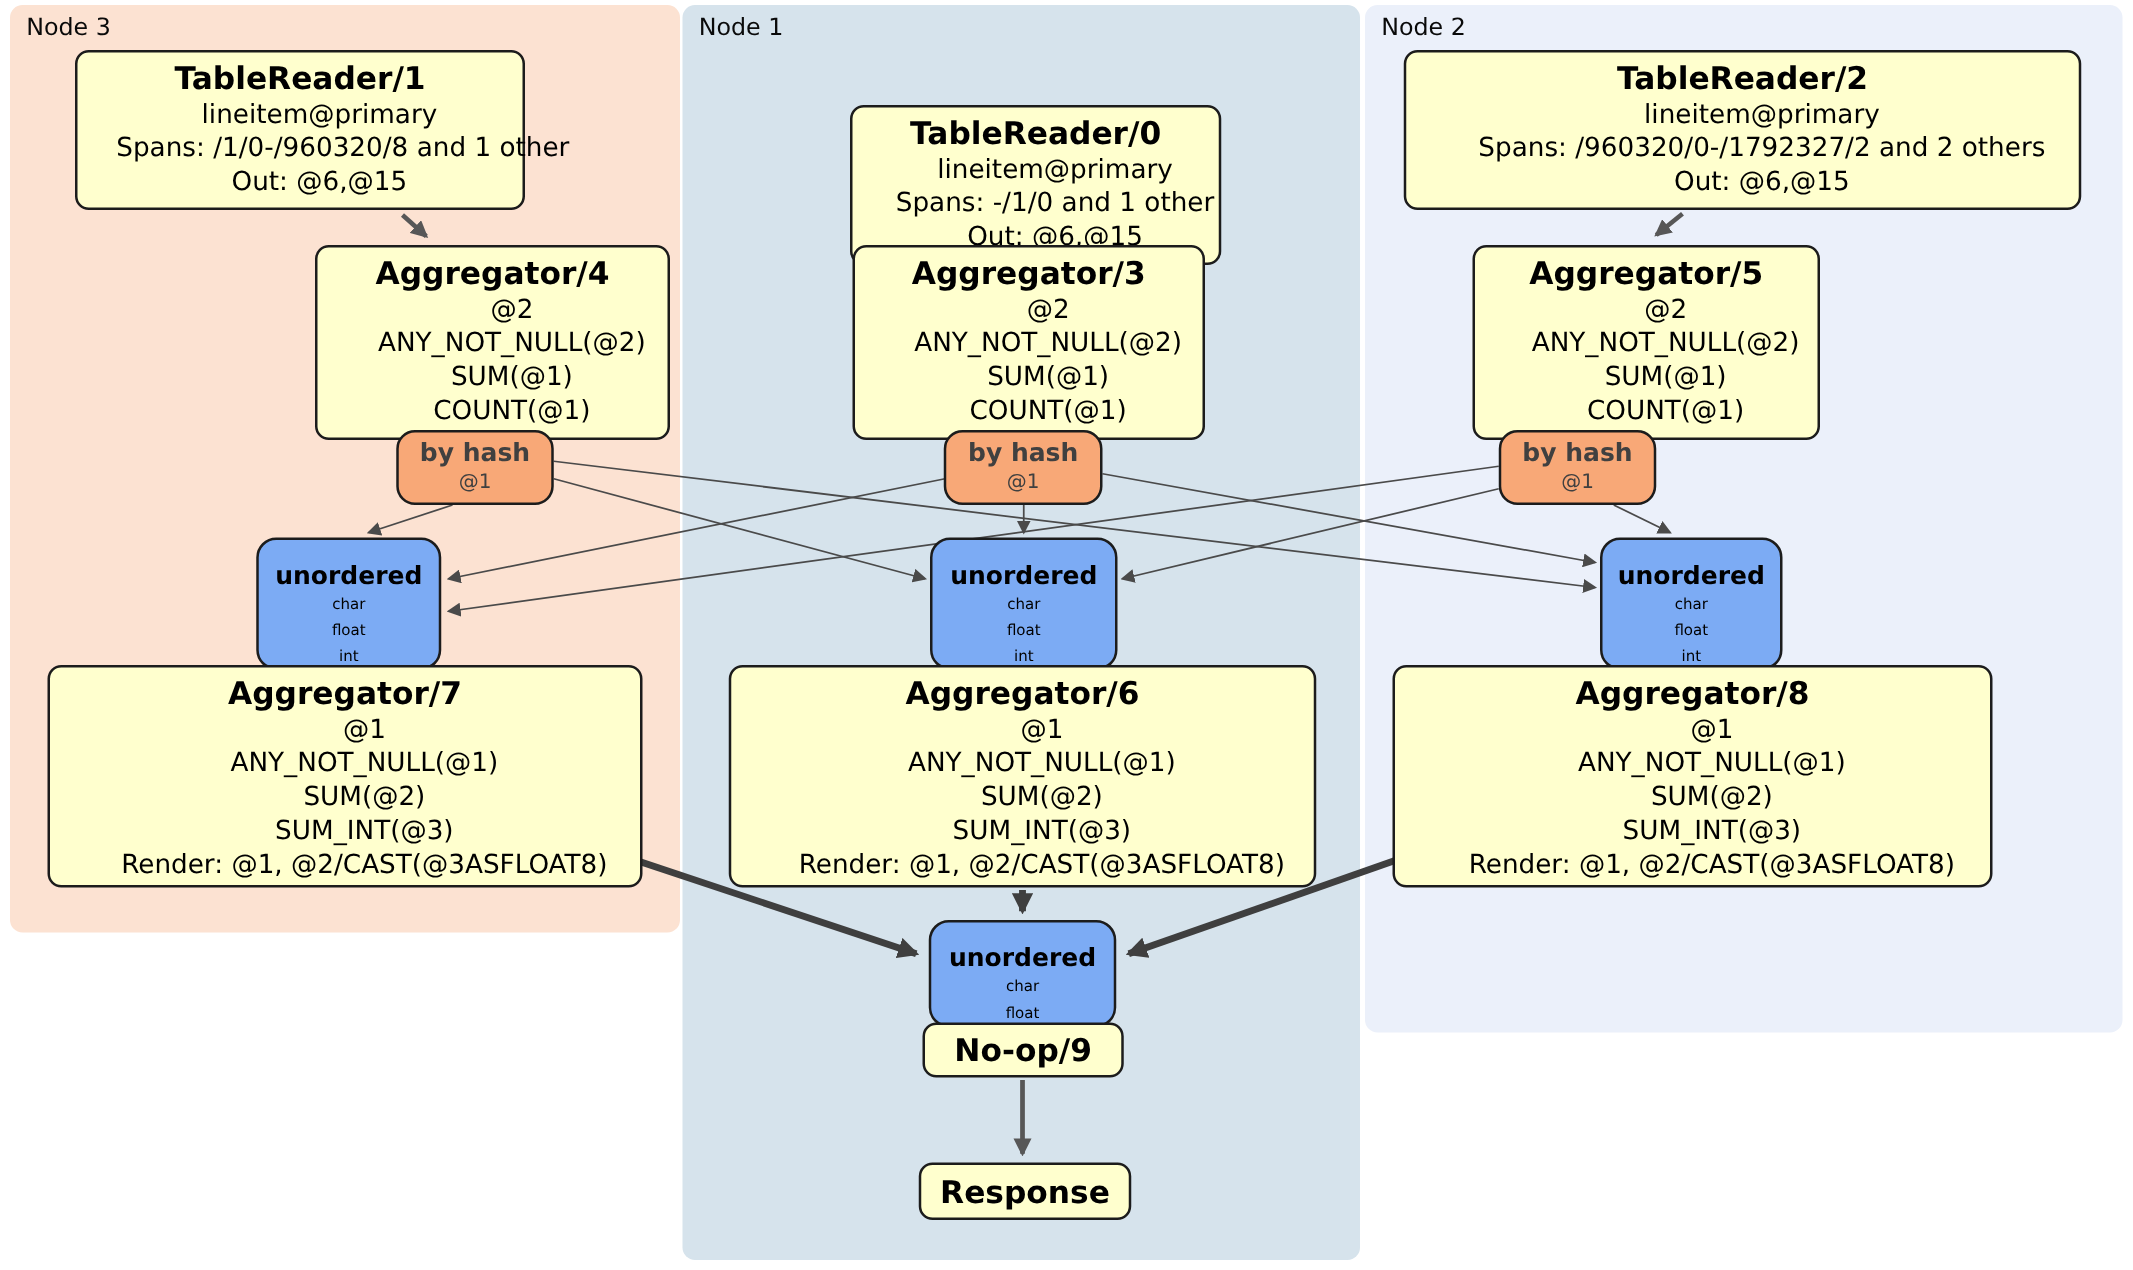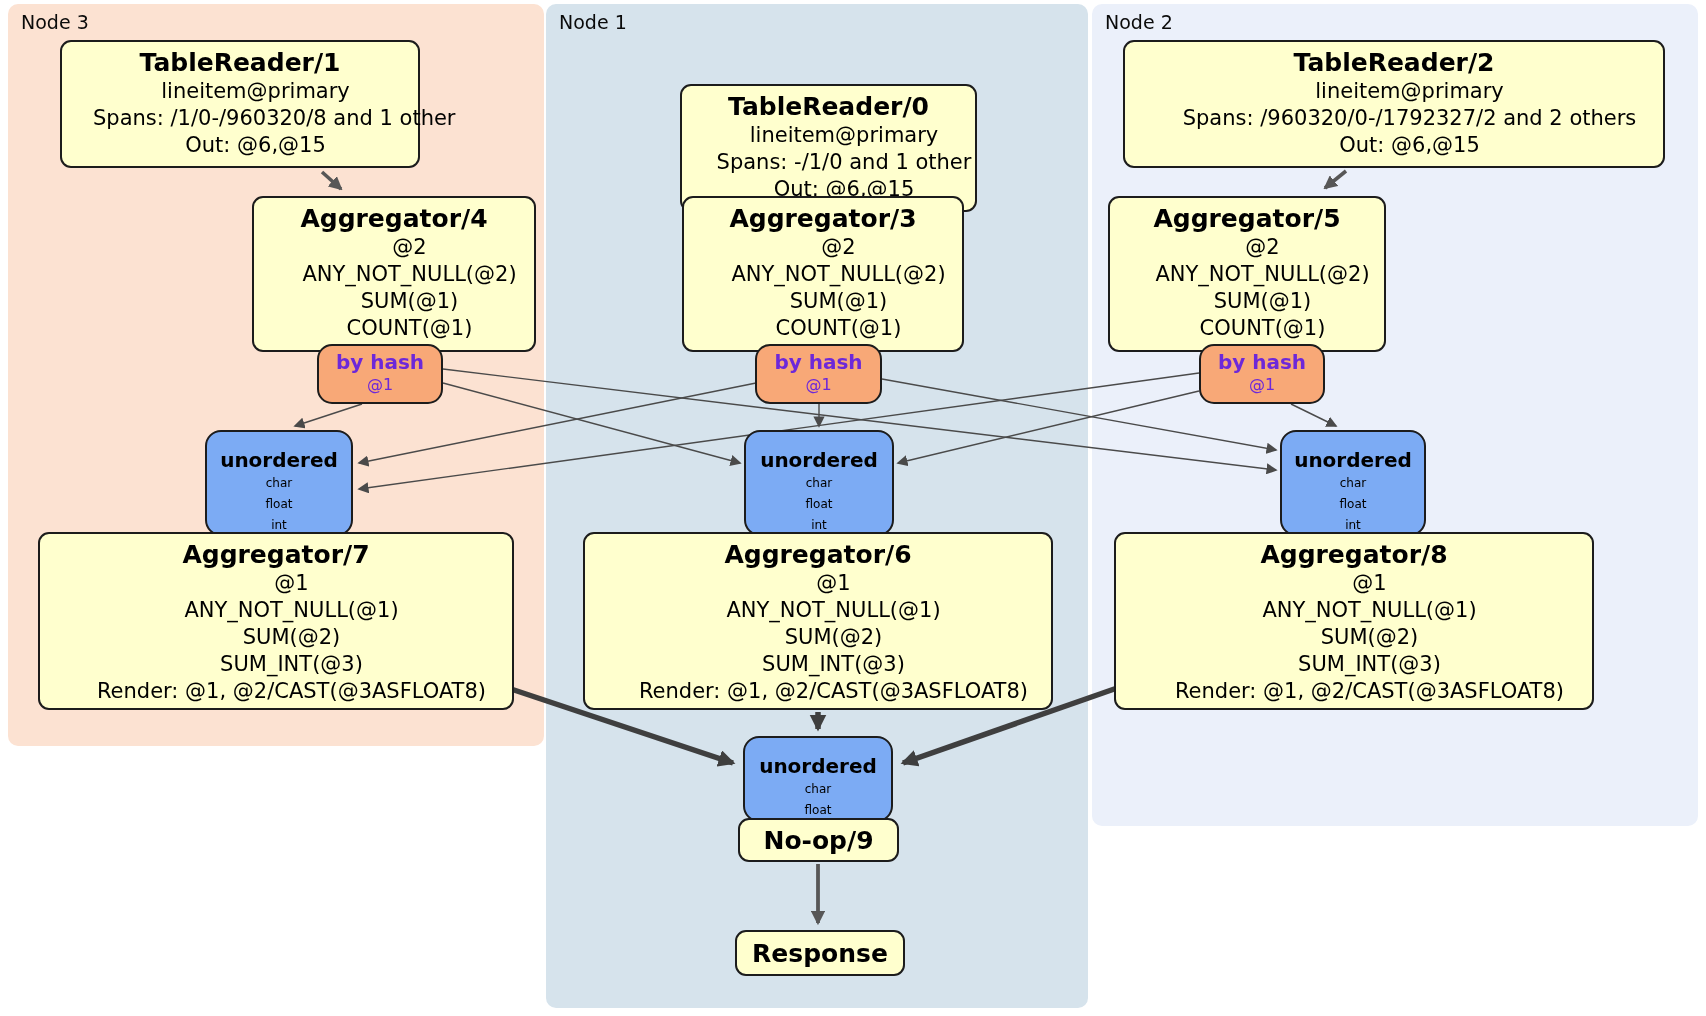--- a/index.html
+++ b/index.html
@@ -28,35 +28,35 @@
     position:absolute; box-sizing:border-box; text-align:center;
     background:#7CABF4; border:2px solid #1c1c1c; border-radius:16px; z-index:3;
     padding-top:16px; color:#000;
   }
   .sync .title { font-weight:bold; font-size:20px; line-height:25px; }
   .sync .col   { font-size:12px; line-height:21px; }
 
   .router {
     position:absolute; box-sizing:border-box; text-align:center;
     background:#F8A877; border:2px solid #1c1c1c; border-radius:15px; z-index:5;
-    padding-top:4px; color:#6d28d9;
+    padding-top:4px; color:#404040;
   }
   .router .title  { font-weight:bold; font-size:20px; line-height:25px; }
   .router .detail { font-size:16px; line-height:19px; }
 
   .mini { display:flex; align-items:center; justify-content:center; }
   .mini .title { font-size:25px; }
 
   
   #tr1  { left:60px;   top:40px;  width:360px; height:128px; }
   #tr0  { left:680px;  top:40px;  width:297px; height:128px;margin-top:44px; }
   #tr2  { left:1123px; top:40px;  width:542px; height:128px; }
   #ag4  { left:252px;  top:196px; width:284px; height:156px; }
   #ag3  { left:682px;  top:196px; width:282px; height:156px; }
-  #ag5  { left:1108px; top:196px; width:278px; height:156px; }
+  #ag5  { left:1178px; top:196px; width:278px; height:156px; }
   #bh3  { left:317px;  top:344px; width:126px; height:60px; }
   #bh1  { left:755px;  top:344px; width:127px; height:60px; }
   #bh2  { left:1199px; top:344px; width:126px; height:60px; }
   #u3   { left:205px;  top:430px; width:148px; height:106px; }
   #u1   { left:744px;  top:430px; width:150px; height:106px; }
   #u2   { left:1280px; top:430px; width:146px; height:106px; }
   #ag7  { left:38px;   top:532px; width:476px; height:178px; }
   #ag6  { left:583px;  top:532px; width:470px; height:178px; }
   #ag8  { left:1114px; top:532px; width:480px; height:178px; }
   #uf   { left:743px;  top:736px; width:150px; height:86px; }

